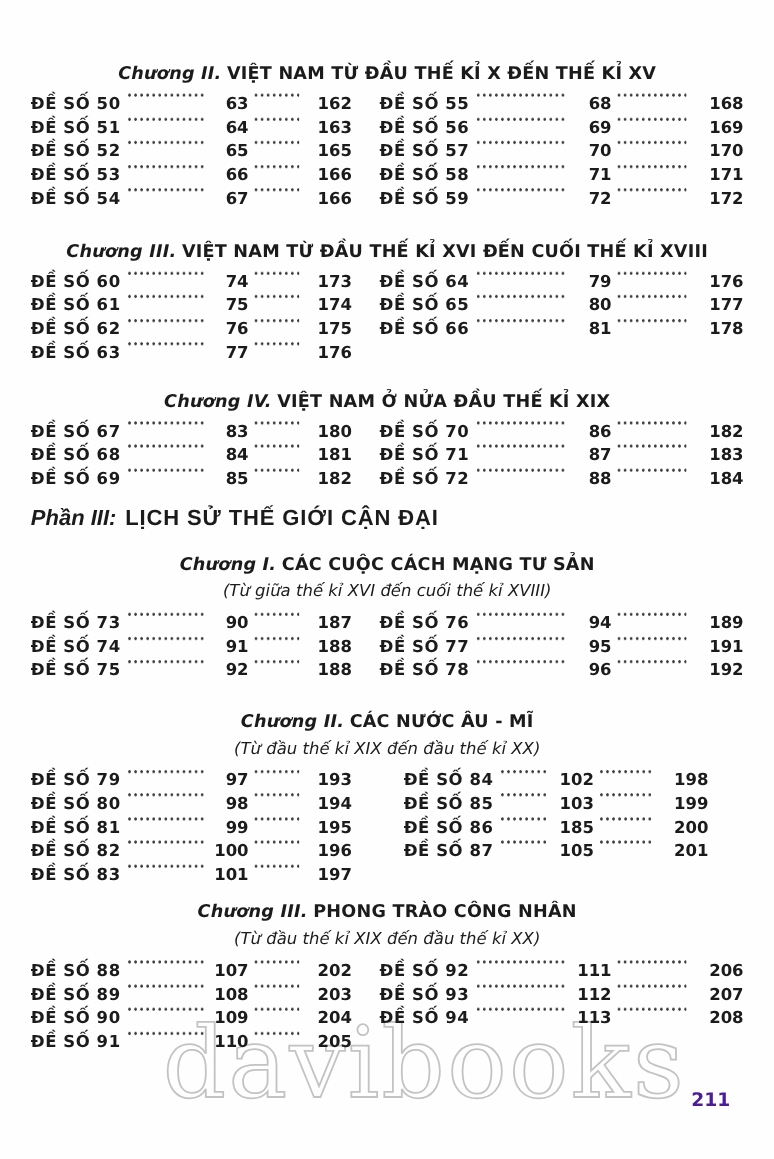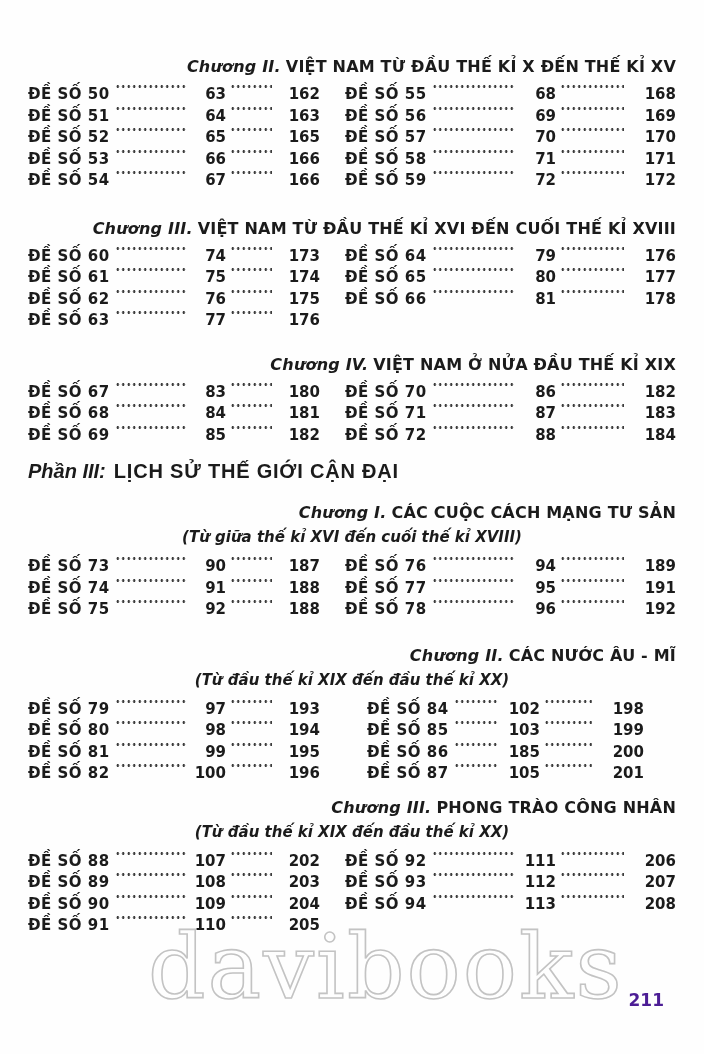--- a/index.html
+++ b/index.html
@@ -26,31 +26,31 @@
   .block { width: 100%; }
   #toc .block:nth-child(1) { margin-top: 57px; }
   #toc .block:nth-child(2) { margin-top: 26px; }
   #toc .block:nth-child(3) { margin-top: 22px; }
   #toc .block:nth-child(4) { margin-top: 12px; }
   #toc .block:nth-child(5) { margin-top: 20px; }
   #toc .block:nth-child(6) { margin-top: 24px; }
   #toc .block:nth-child(7) { margin-top: 12px; }
 
   .chapter-h {
-    text-align: right;
+    text-align: center;
     font-size: 16px; line-height: 20px;
     font-weight: bold;
     letter-spacing: 0.2px;
     white-space: nowrap;
   }
   .chapter-h .ch-label { font-style: italic; margin-right: 5px; }
   .chapter-sub {
     text-align: center;
     font-size: 15px; line-height: 24px;
-    font-weight: bold; font-style: italic;
+    font-weight: normal; font-style: italic;
     margin-top: 2px;
     white-space: nowrap;
   }
 
   .part-h {
     font-family: Liberation Sans, sans-serif;
     font-size: 20px; line-height: 24px;
     font-weight: bold;
     white-space: nowrap;
   }
@@ -412,20 +412,27 @@
               <span class="lead2"></span>
               <span class="n2">195</span>
             </div>
             <div class="row">
               <span class="lbl">ĐỀ SỐ 82</span>
               <span class="lead"></span>
               <span class="n1">100</span>
               <span class="lead2"></span>
               <span class="n2">196</span>
             </div>
+            <div class="row">
+              <span class="lbl">ĐỀ SỐ 83</span>
+              <span class="lead"></span>
+              <span class="n1">101</span>
+              <span class="lead2"></span>
+              <span class="n2">197</span>
+            </div>
           </div>
           <div class="col-gap"></div>
           <div class="col col-right">
             <div class="row">
               <span class="lbl">ĐỀ SỐ 84</span>
               <span class="lead"></span>
               <span class="n1">102</span>
               <span class="lead2"></span>
               <span class="n2">198</span>
             </div>

